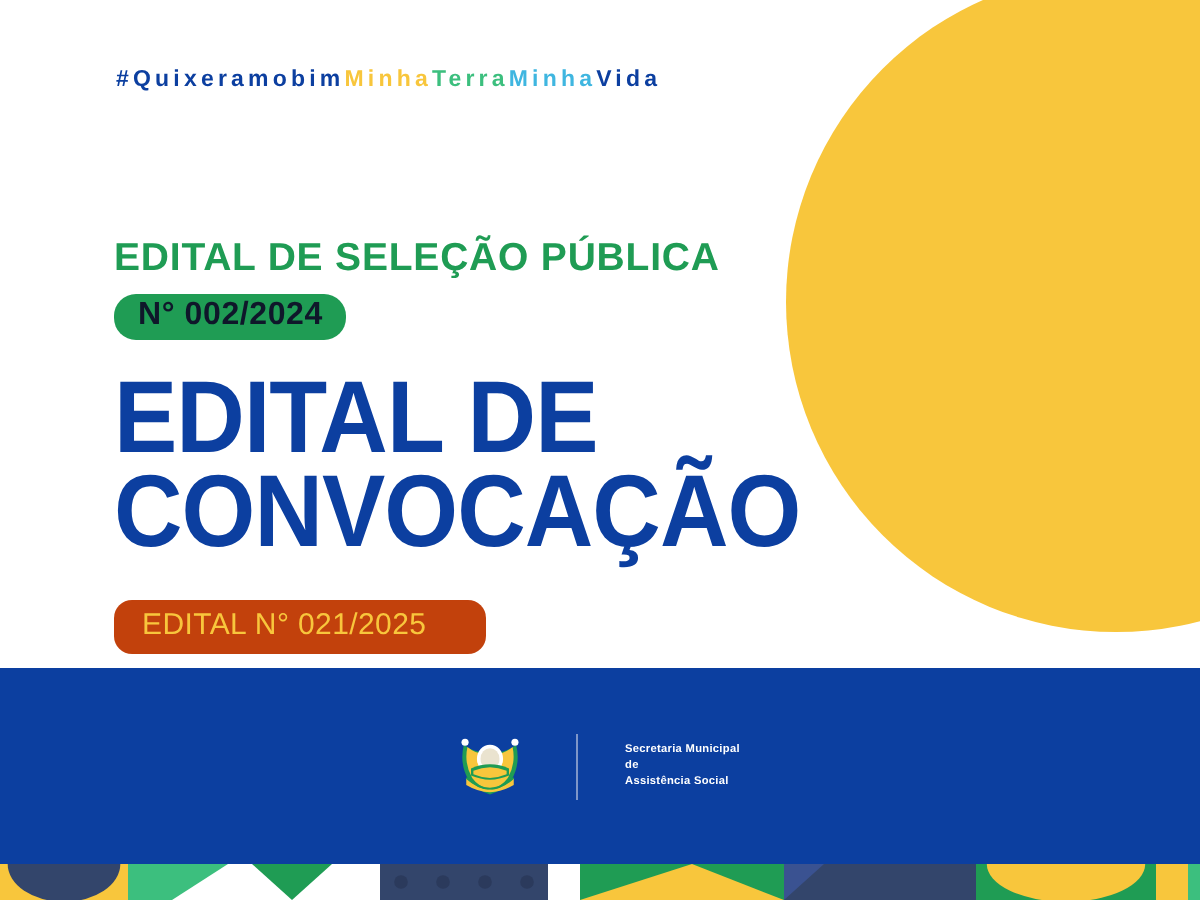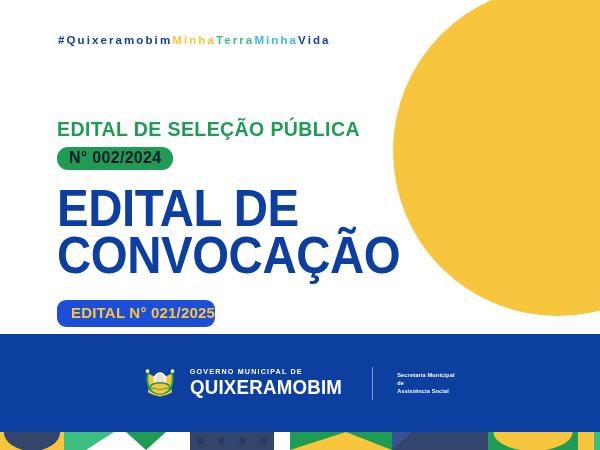--- a/index.html
+++ b/index.html
@@ -74,26 +74,26 @@
     line-height:.92;
     letter-spacing:-0.5px;
     transform:scaleX(.93);
     transform-origin:left top;
     white-space:nowrap;
   }
   .title .l2{display:block;}
   .badge-blue{
     display:inline-block;
     margin-top:20px;
-    background:#1d4ed8;
+    background:#c2410c;
     color:#f8c63c;
     font-size:15px;
-    font-weight:700;
+    font-weight:400;
     letter-spacing:.2px;
-    padding:5px 0 6px 14px;
+    padding:5px 30px 6px 14px;
     border-radius:9px;
     line-height:1.05;
   }
 
   
   .footer-band{
     position:absolute;
     left:0;top:334px;
     width:600px;height:98px;
     background:#0c3fa0;
@@ -194,24 +194,20 @@
           <ellipse cx="32" cy="26" rx="8" ry="9" fill="#eae3cf"></ellipse>
           <path d="M16 34 Q32 27 48 34 L48 40 Q32 47 16 40Z" fill="#1f9c54"></path>
           <path d="M18 36 Q32 30 46 36 L46 39 Q32 45 18 39Z" fill="#f8c63c"></path>
           <path d="M12 42 Q32 62 52 42 L52 48 Q32 60 12 48Z" fill="#f8c63c"></path>
           <path d="M12 42 Q32 60 52 42" fill="none" stroke="#1f9c54" stroke-width="1.5"></path>
           <circle cx="11" cy="12" r="3" fill="#ffffff"></circle>
           <circle cx="53" cy="12" r="3" fill="#ffffff"></circle>
         </svg>
       </div>
 
-      <div class="gov-text">
-        <div class="gov-top">GOVERNO MUNICIPAL DE</div>
-        <div class="gov-main">QUIXERAMOBIM</div>
-      </div>
 
       <div class="divider"></div>
 
       <div class="smas-row">
         <div class="smas-sub">
           <div>Secretaria Municipal de</div>
           <div>Assistência Social</div>
         </div>
       </div>
 

